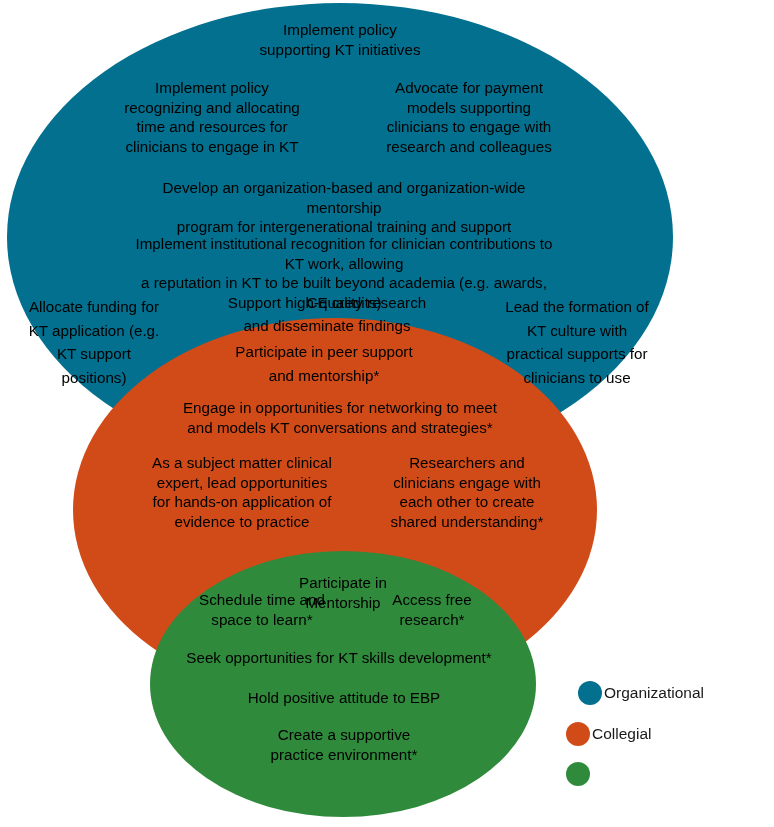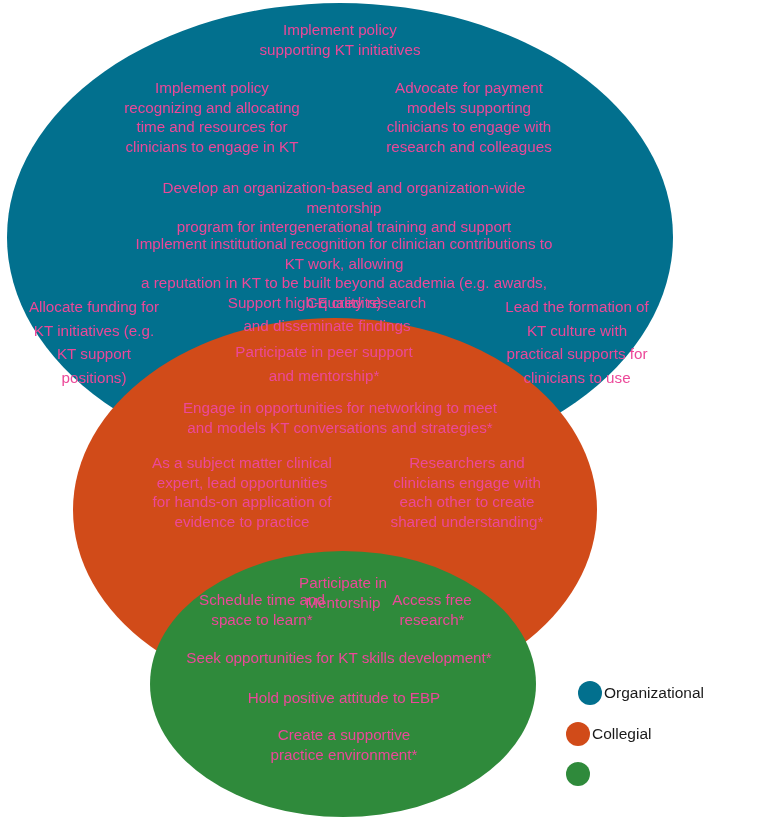--- a/index.html
+++ b/index.html
@@ -1,19 +1,19 @@
 <!DOCTYPE html>
 <html><head>
 <meta charset="utf-8">
 <style>
   html, body { margin: 0; padding: 0; background: #ffffff; }
   body { width: 774px; height: 827px; position: relative; overflow: hidden;
          font-family: "Liberation Sans", sans-serif; }
   svg.shapes { position: absolute; left: 0; top: 0; }
-  .t { position: absolute; color: #ec4899; text-align: center; font-size: 15.2px;
+  .t { position: absolute; color: #000000; text-align: center; font-size: 15.2px;
        line-height: 19.6px; white-space: pre-line; transform: translateX(-50%); }
   .legend-item { position: absolute; left: 566px; height: 24px; display: flex;
                  align-items: center; font-size: 15.5px; color: #1a1a1a; }
   .legend-dot { width: 24px; height: 24px; border-radius: 50%; margin-right: 2px; flex: none; }
 </style>
 </head>
 <body>
 
 <svg class="shapes" width="774" height="827">
   <ellipse cx="340" cy="237" rx="333" ry="234" fill="#02708e"></ellipse>
@@ -29,21 +29,21 @@
 clinicians to engage in KT</div>
 <div class="t" style="left:469px; top:78px;">Advocate for payment
 models supporting
 clinicians to engage with
 research and colleagues</div>
 <div class="t" style="left:344px; top:178px;">Develop an organization-based and organization-wide mentorship
 program for intergenerational training and support</div>
 <div class="t" style="left:344px; top:234px;">Implement institutional recognition for clinician contributions to KT work, allowing
 a reputation in KT to be built beyond academia (e.g. awards, CE credits)</div>
 <div class="t" style="left:94px; top:295px; line-height:23.5px;">Allocate funding for
-KT initiatives (e.g.
+KT application (e.g.
 KT support
 positions)</div>
 <div class="t" style="left:327px; top:292px; line-height:22.5px;">Support high-quality research
 and disseminate findings</div>
 <div class="t" style="left:577px; top:295px; line-height:23.5px;">Lead the formation of
 KT culture with
 practical supports for
 clinicians to use</div>
 
 <div class="t" style="left:324px; top:340px; line-height:23.5px;">Participate in peer support

